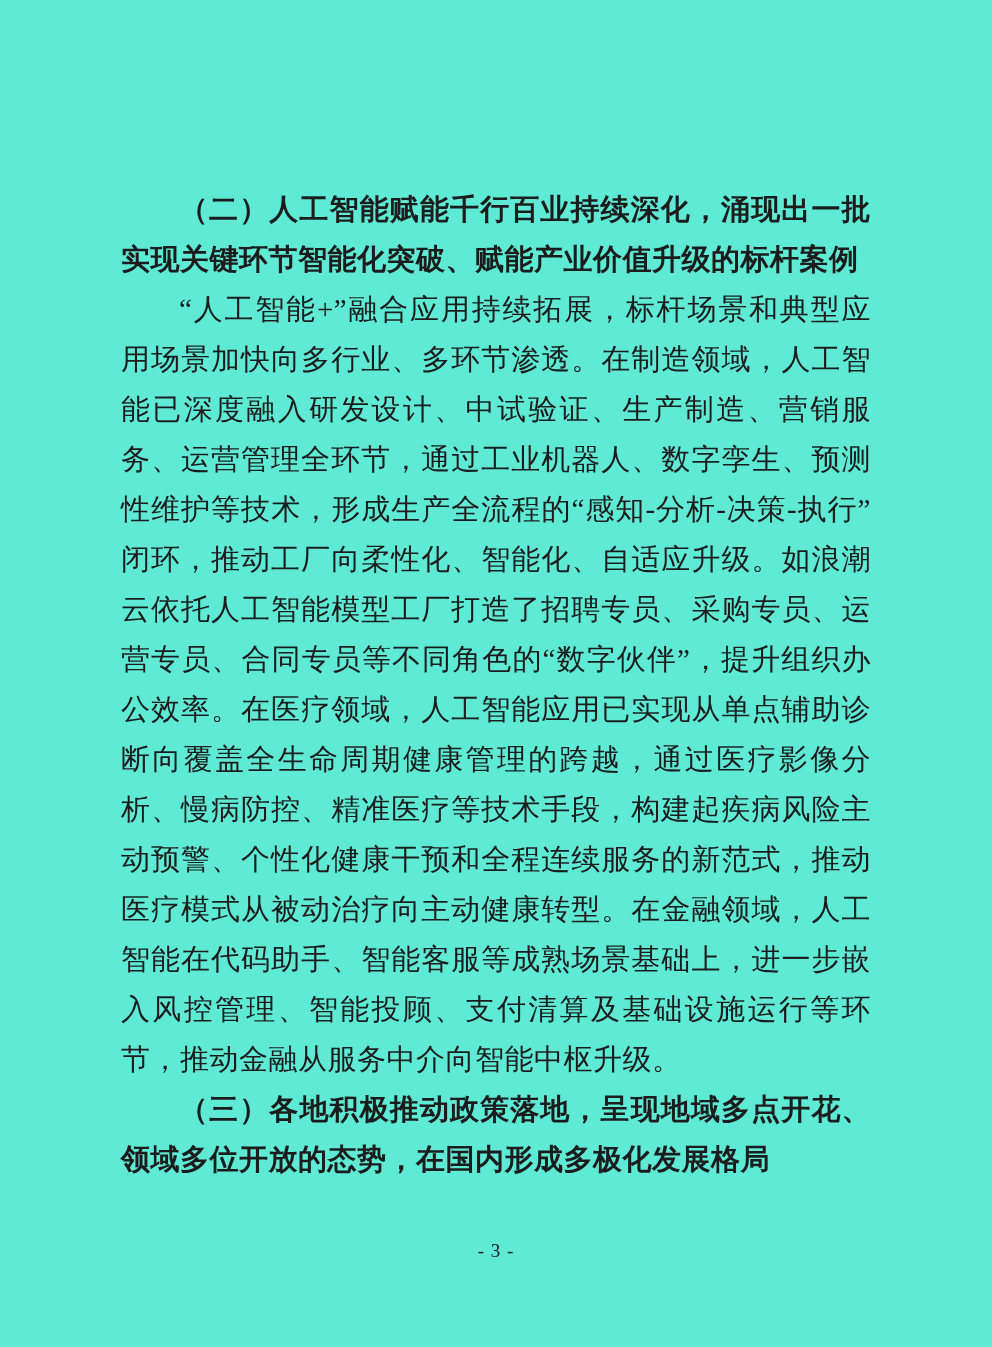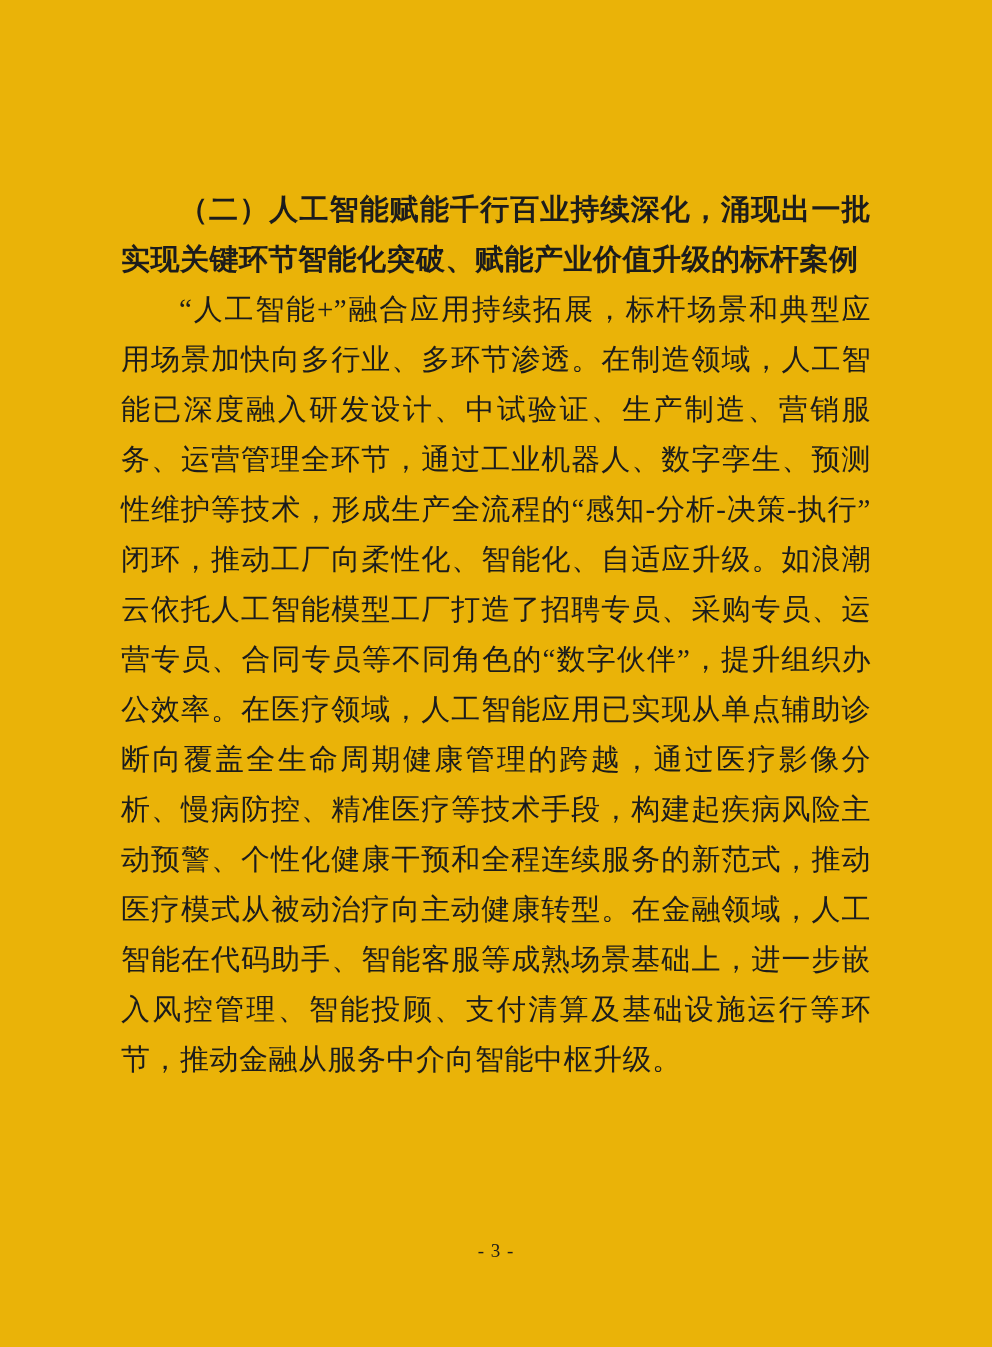--- a/index.html
+++ b/index.html
@@ -1,21 +1,21 @@
 <!DOCTYPE html>
 <html lang="zh"><head>
 <meta charset="utf-8">
 <style>
   html, body { margin: 0; padding: 0; background: #e8e8e8; }
   .page {
     position: relative;
     width: 992px;
     height: 1347px;
     margin: 0 auto;
-    background: #eab308;
+    background: #5eead4;
     overflow: hidden;
     color: #1c1c1c;
     font-family: "Liberation Serif", "DejaVu Serif", serif;
   }
   .content {
     position: absolute;
     left: 121px;
     top: 184px;
     width: 750px;
   }
@@ -42,15 +42,16 @@
     letter-spacing: 1px;
   }
 </style>
 </head>
 <body>
 
 <div class="page">
   <main class="content">
     <p class="heading">（二）人工智能赋能千行百业持续深化，涌现出一批实现关键环节智能化突破、赋能产业价值升级的标杆案例</p>
     <p class="para"><span>“人工智能+”融合应用持续拓展，标杆场景和典型应用场景加快向多行业、多环节渗透。</span><span class="bold">在制造领域</span><span>，人工智能已深度融入研发设计、中试验证、生产制造、营销服务、运营管理全环节，通过工业机器人、数字孪生、预测性维护等技术，形成生产全流程的“感知-分析-决策-执行”闭环，推动工厂向柔性化、智能化、自适应升级。如浪潮云依托人工智能模型工厂打造了招聘专员、采购专员、运营专员、合同专员等不同角色的“数字伙伴”，提升组织办公效率。</span><span class="bold">在医疗领域</span><span>，人工智能应用已实现从单点辅助诊断向覆盖全生命周期健康管理的跨越，通过医疗影像分析、慢病防控、精准医疗等技术手段，构建起疾病风险主动预警、个性化健康干预和全程连续服务的新范式，推动医疗模式从被动治疗向主动健康转型。</span><span class="bold">在金融领域</span><span>，人工智能在代码助手、智能客服等成熟场景基础上，进一步嵌入风控管理、智能投顾、支付清算及基础设施运行等环节，推动金融从服务中介向智能中枢升级。</span></p>
+    <p class="heading">（三）各地积极推动政策落地，呈现地域多点开花、领域多位开放的态势，在国内形成多极化发展格局</p>
   </main>
   <footer class="pagenum">- 3 -</footer>
 </div>
 
 </body></html>

